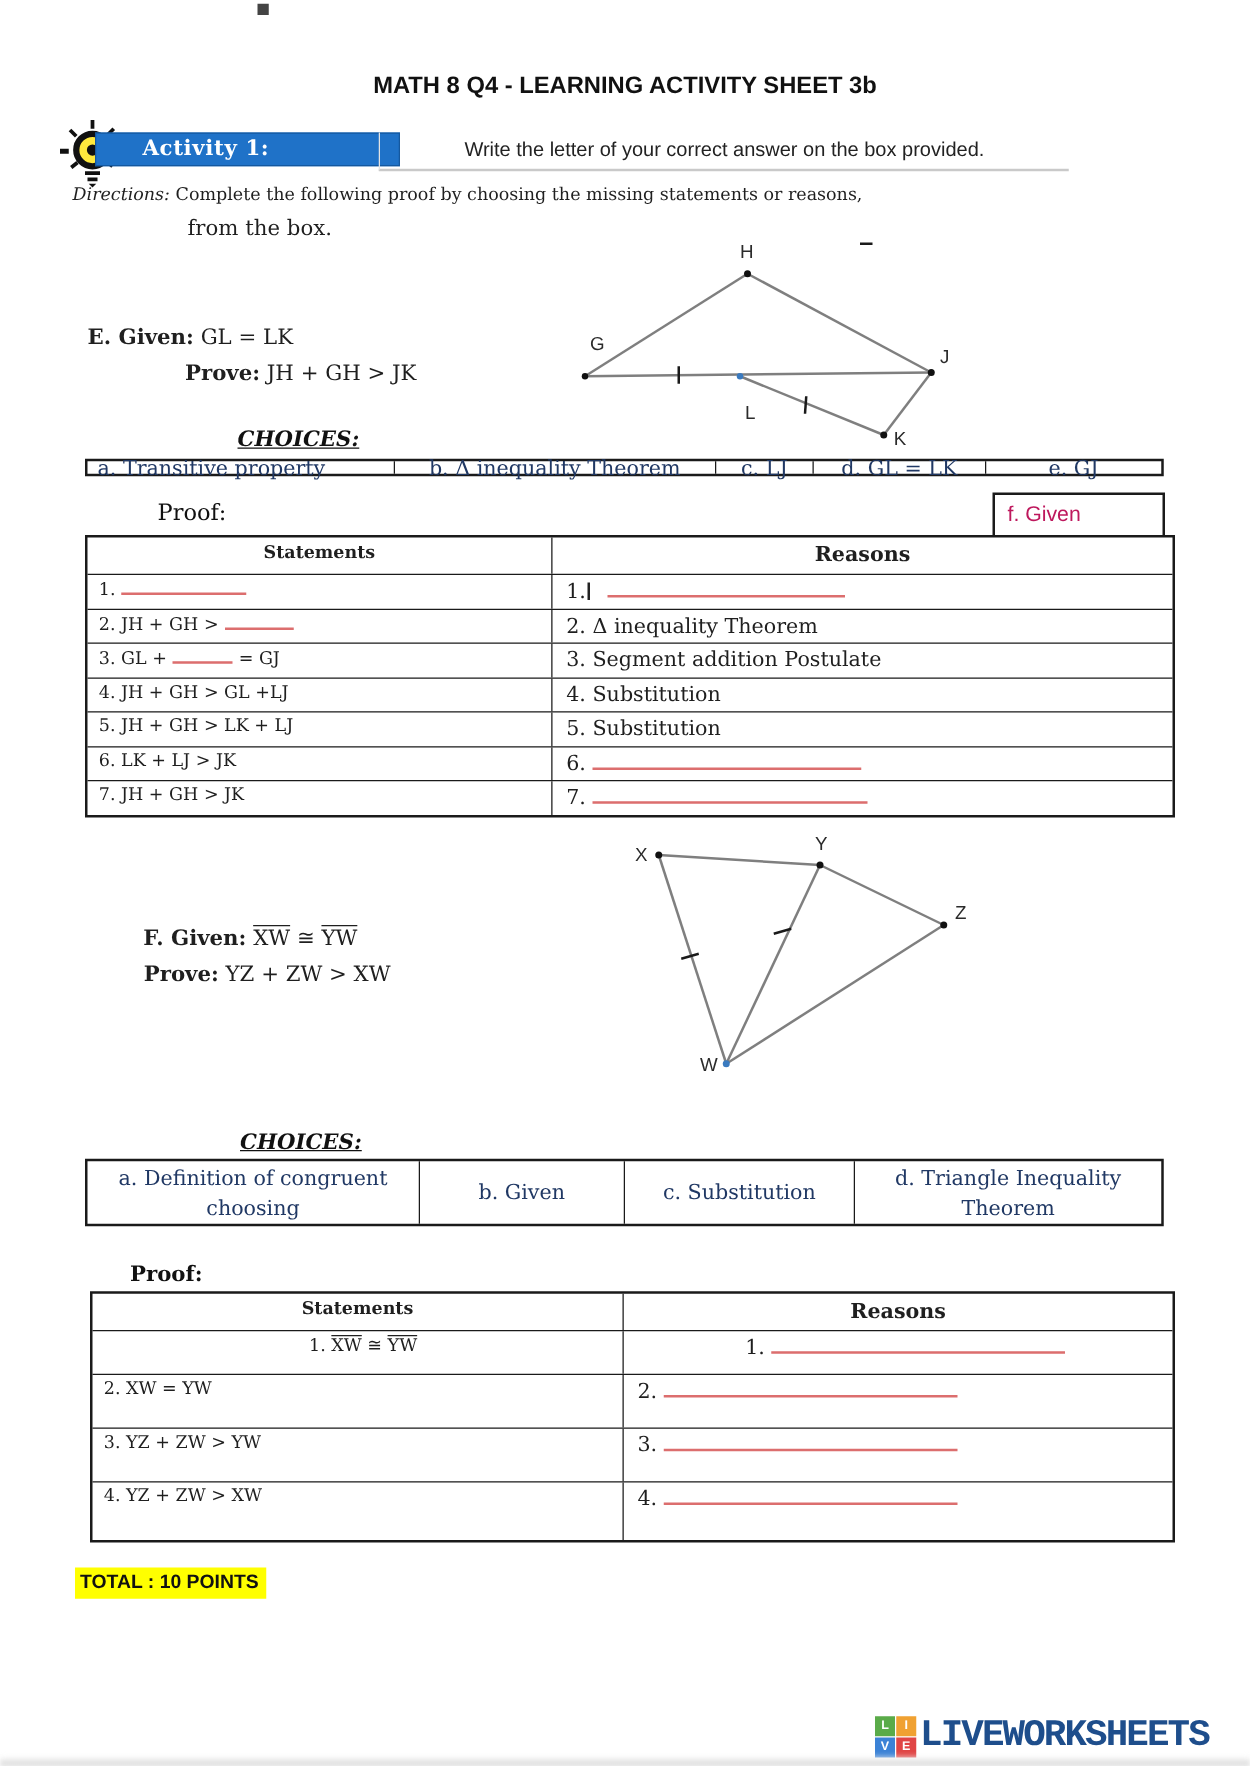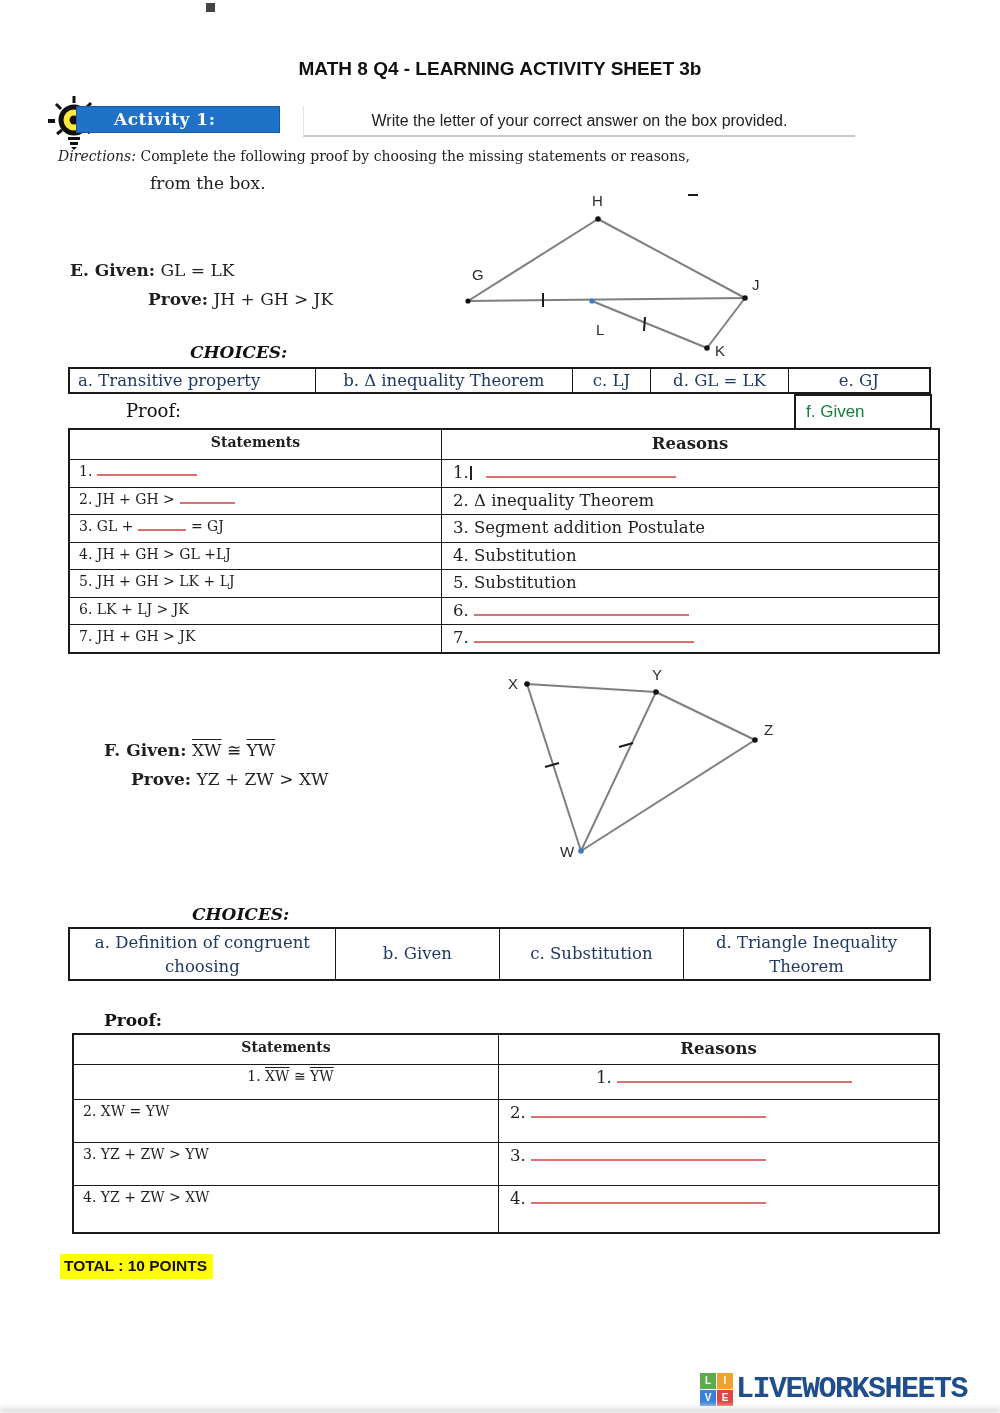--- a/index.html
+++ b/index.html
@@ -14,59 +14,59 @@
     position:absolute; top:58px; left:0; width:100%;
     text-align:center; font-family:"Liberation Sans",sans-serif;
     font-weight:bold; font-size:19px; color:#111;
   }
 
   .artifact { position:absolute; background:#444; }
 
   
   .bulb { position:absolute; left:44px; top:90px; }
   .activity-box {
-    position:absolute; left:76px; top:106px; width:204px; height:27px;
+    position:absolute; left:76px; top:106px; width:244px; height:27px;
     background:#1f72c8; border:1px solid #14589f;
     color:#ffffff; font-weight:bold; font-size:17px;
     padding-left:37px; line-height:25px; letter-spacing:0.5px;
   }
   .instruction-box {
     position:absolute; left:303px; top:106px; width:552px; height:31px;
     border-left:1px solid #e3e3e3; border-bottom:2px solid #c9c9c9;
     font-family:"Liberation Sans",sans-serif; font-size:16px; color:#222;
     text-align:center; line-height:29px;
   }
 
   .directions-1 { position:absolute; left:58px; top:148px; font-size:14px; }
   .directions-1 .lead { font-style:italic; }
   .directions-2 { position:absolute; left:150px; top:173px; font-size:17px; }
 
   
   .given-block { position:absolute; font-size:17px; }
   .given-block .bold { font-weight:bold; }
   .gb-e { left:70px; top:260px; }
   .gb-e .line2 { margin-top:9px; margin-left:78px; }
-  .gb-f { left:104px; top:740px; }
+  .gb-f { left:88px; top:740px;text-align:center; }
   .gb-f .line2 { margin-top:9px; margin-left:27px; }
   .ovl { text-decoration:overline; }
 
-  .choices-label { position:absolute; font-weight:bold; font-style:italic; font-size:17px; color:#111; }
+  .choices-label { position:absolute; font-weight:bold; font-style:italic; font-size:17px; color:#111;text-decoration:underline; }
 
   
   .ctable { position:absolute; display:flex; border:2px solid #1a1a1a; background:#fff; }
   .ctable .cell {
     border-right:1px solid #1a1a1a; color:#203864; font-size:16.5px;
     display:flex; align-items:center; justify-content:center; text-align:center;
   }
   .ctable .cell:last-child { border-right:none; }
-  .ctable-e { left:68px; top:367px; width:863px; height:27px; }
+  .ctable-e { left:68px; top:367px; width:863px; height:14px; }
   .ctable-f { left:68px; top:927px; width:863px; height:54px; line-height:1.45; }
   .choice-f-box {
     position:absolute; left:794px; top:394px; width:138px; height:36px;
-    border:2px solid #1a1a1a; background:#fff; color:#15803d;
+    border:2px solid #1a1a1a; background:#fff; color:#be185d;
     font-family:"Liberation Sans",sans-serif; font-size:17px;
     padding-left:10px; line-height:32px;
   }
 
   .proof-label { position:absolute; font-size:18px; color:#111; }
   .proof-label.bold { font-weight:bold; font-size:17px; }
 
   
   .ptable { position:absolute; border:2px solid #1a1a1a; background:#fff; }
   .ptable .row { display:flex; border-top:1px solid #1a1a1a; }

